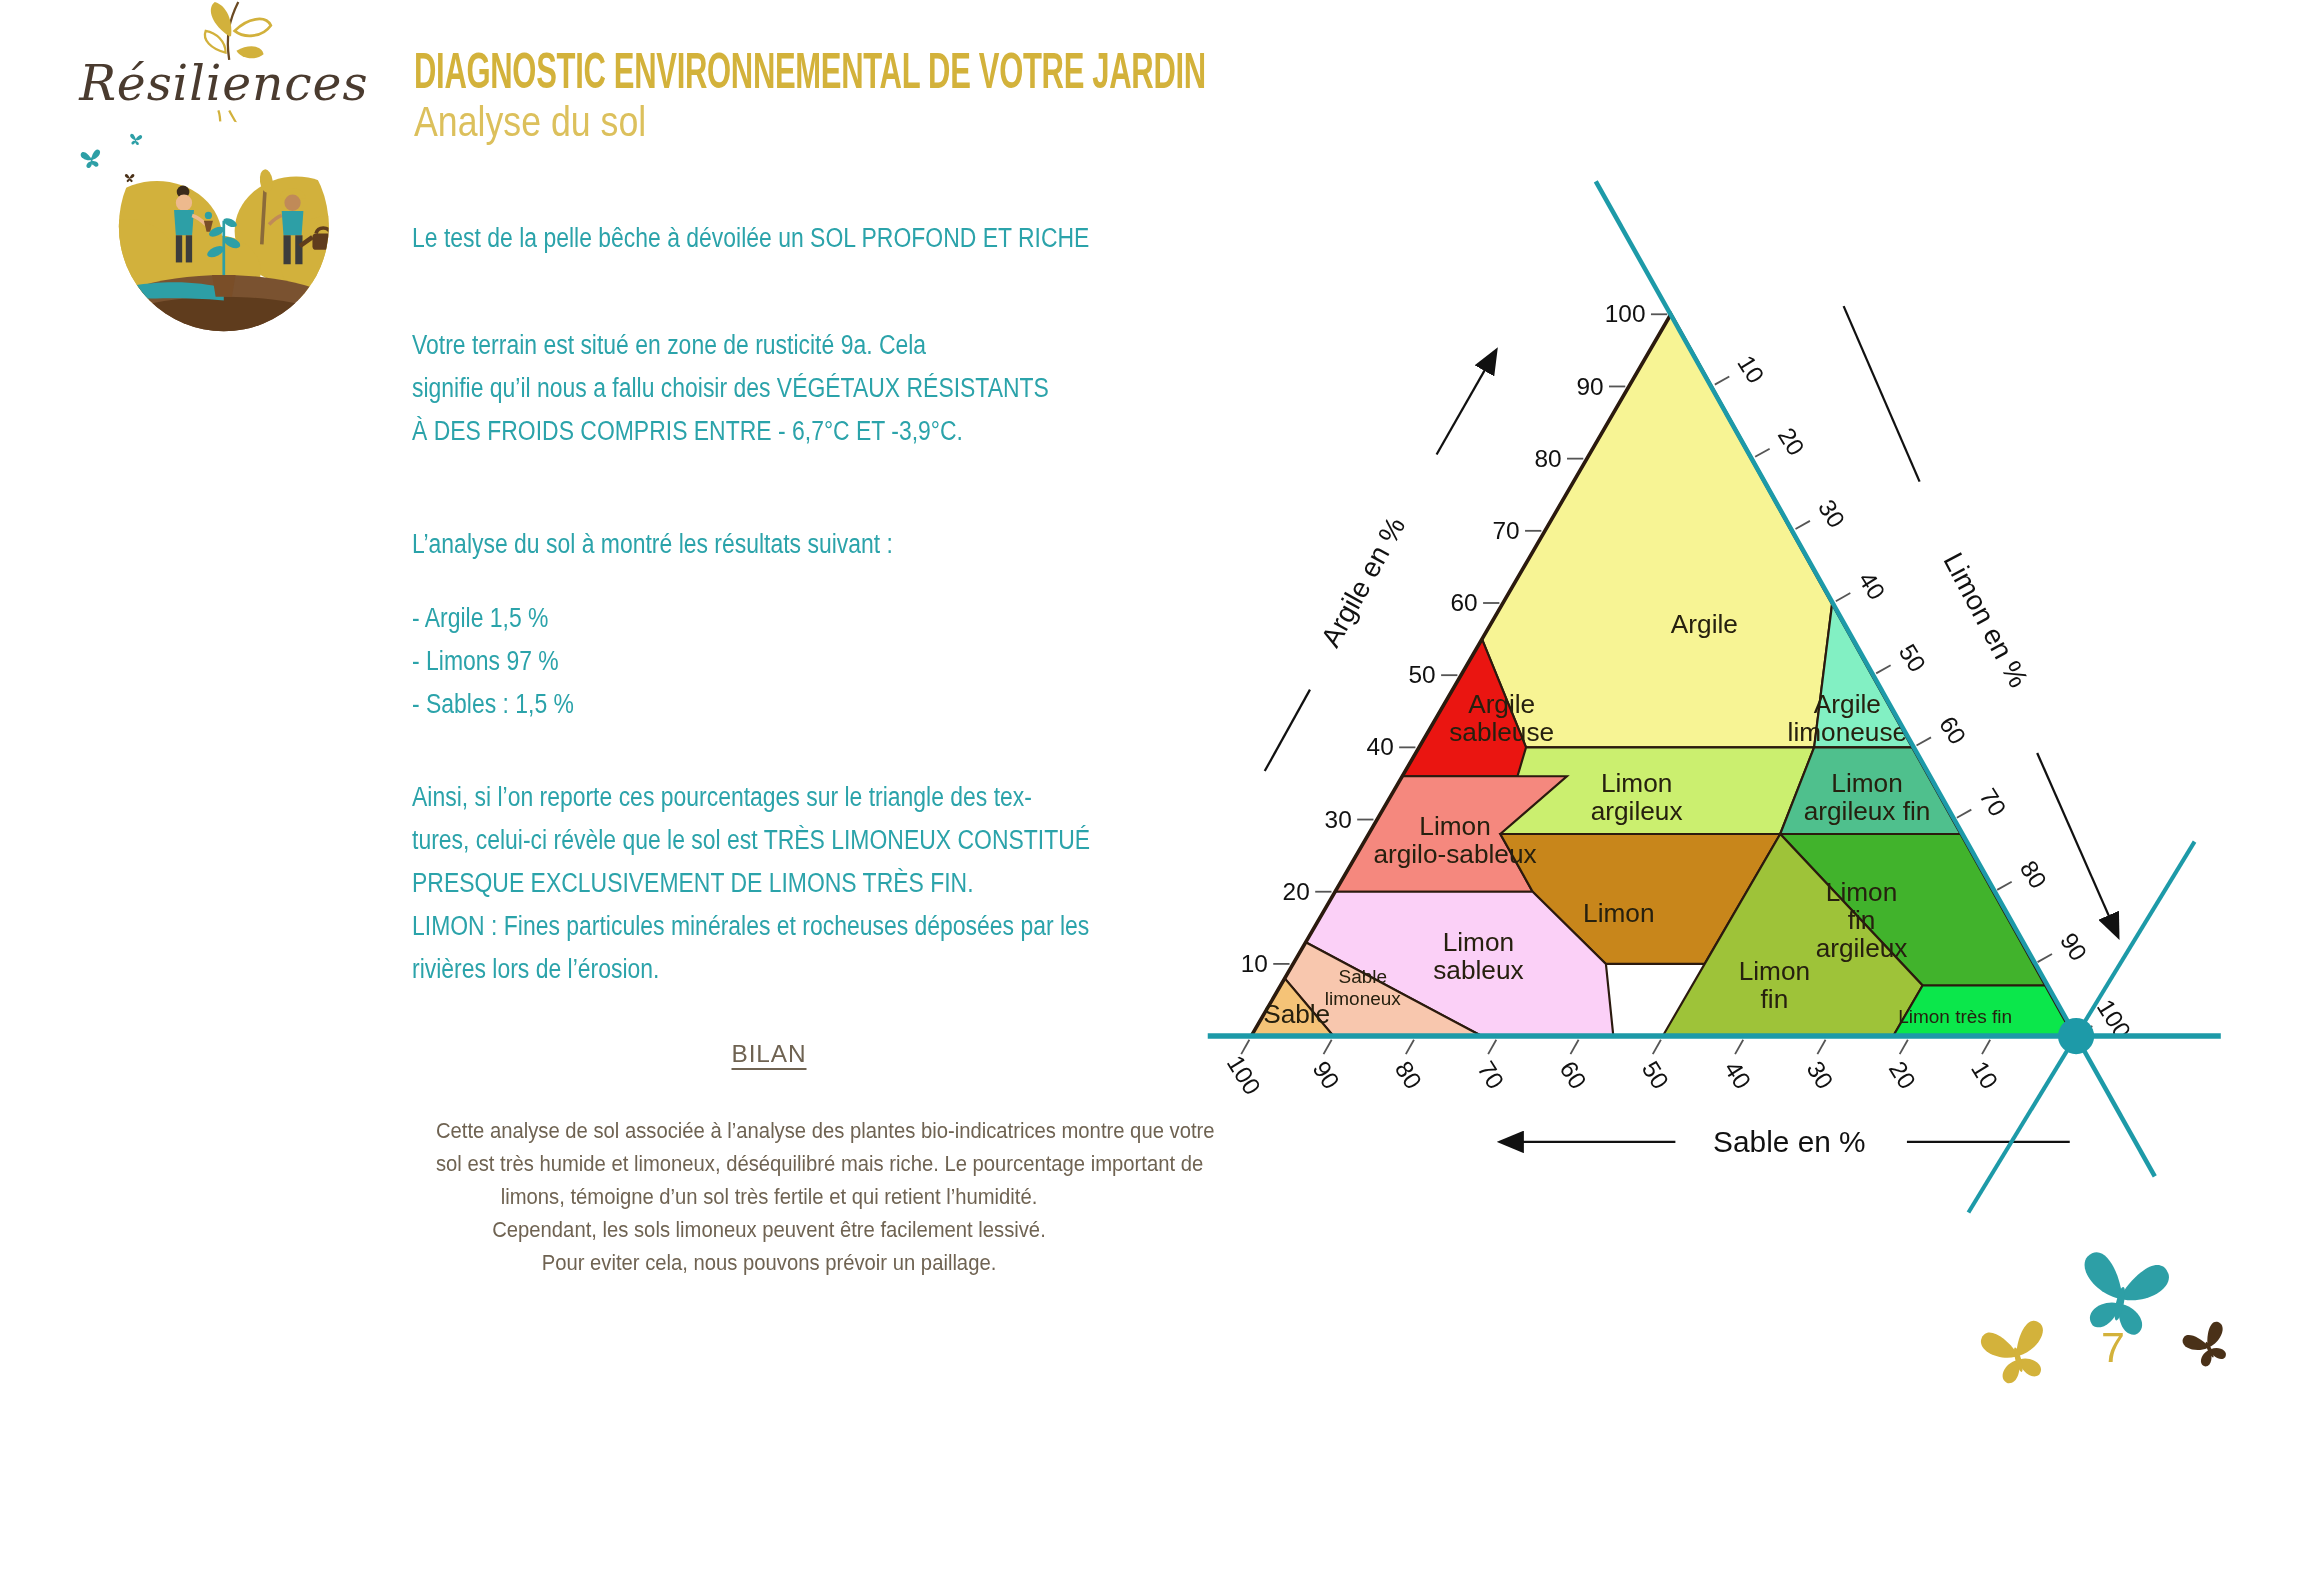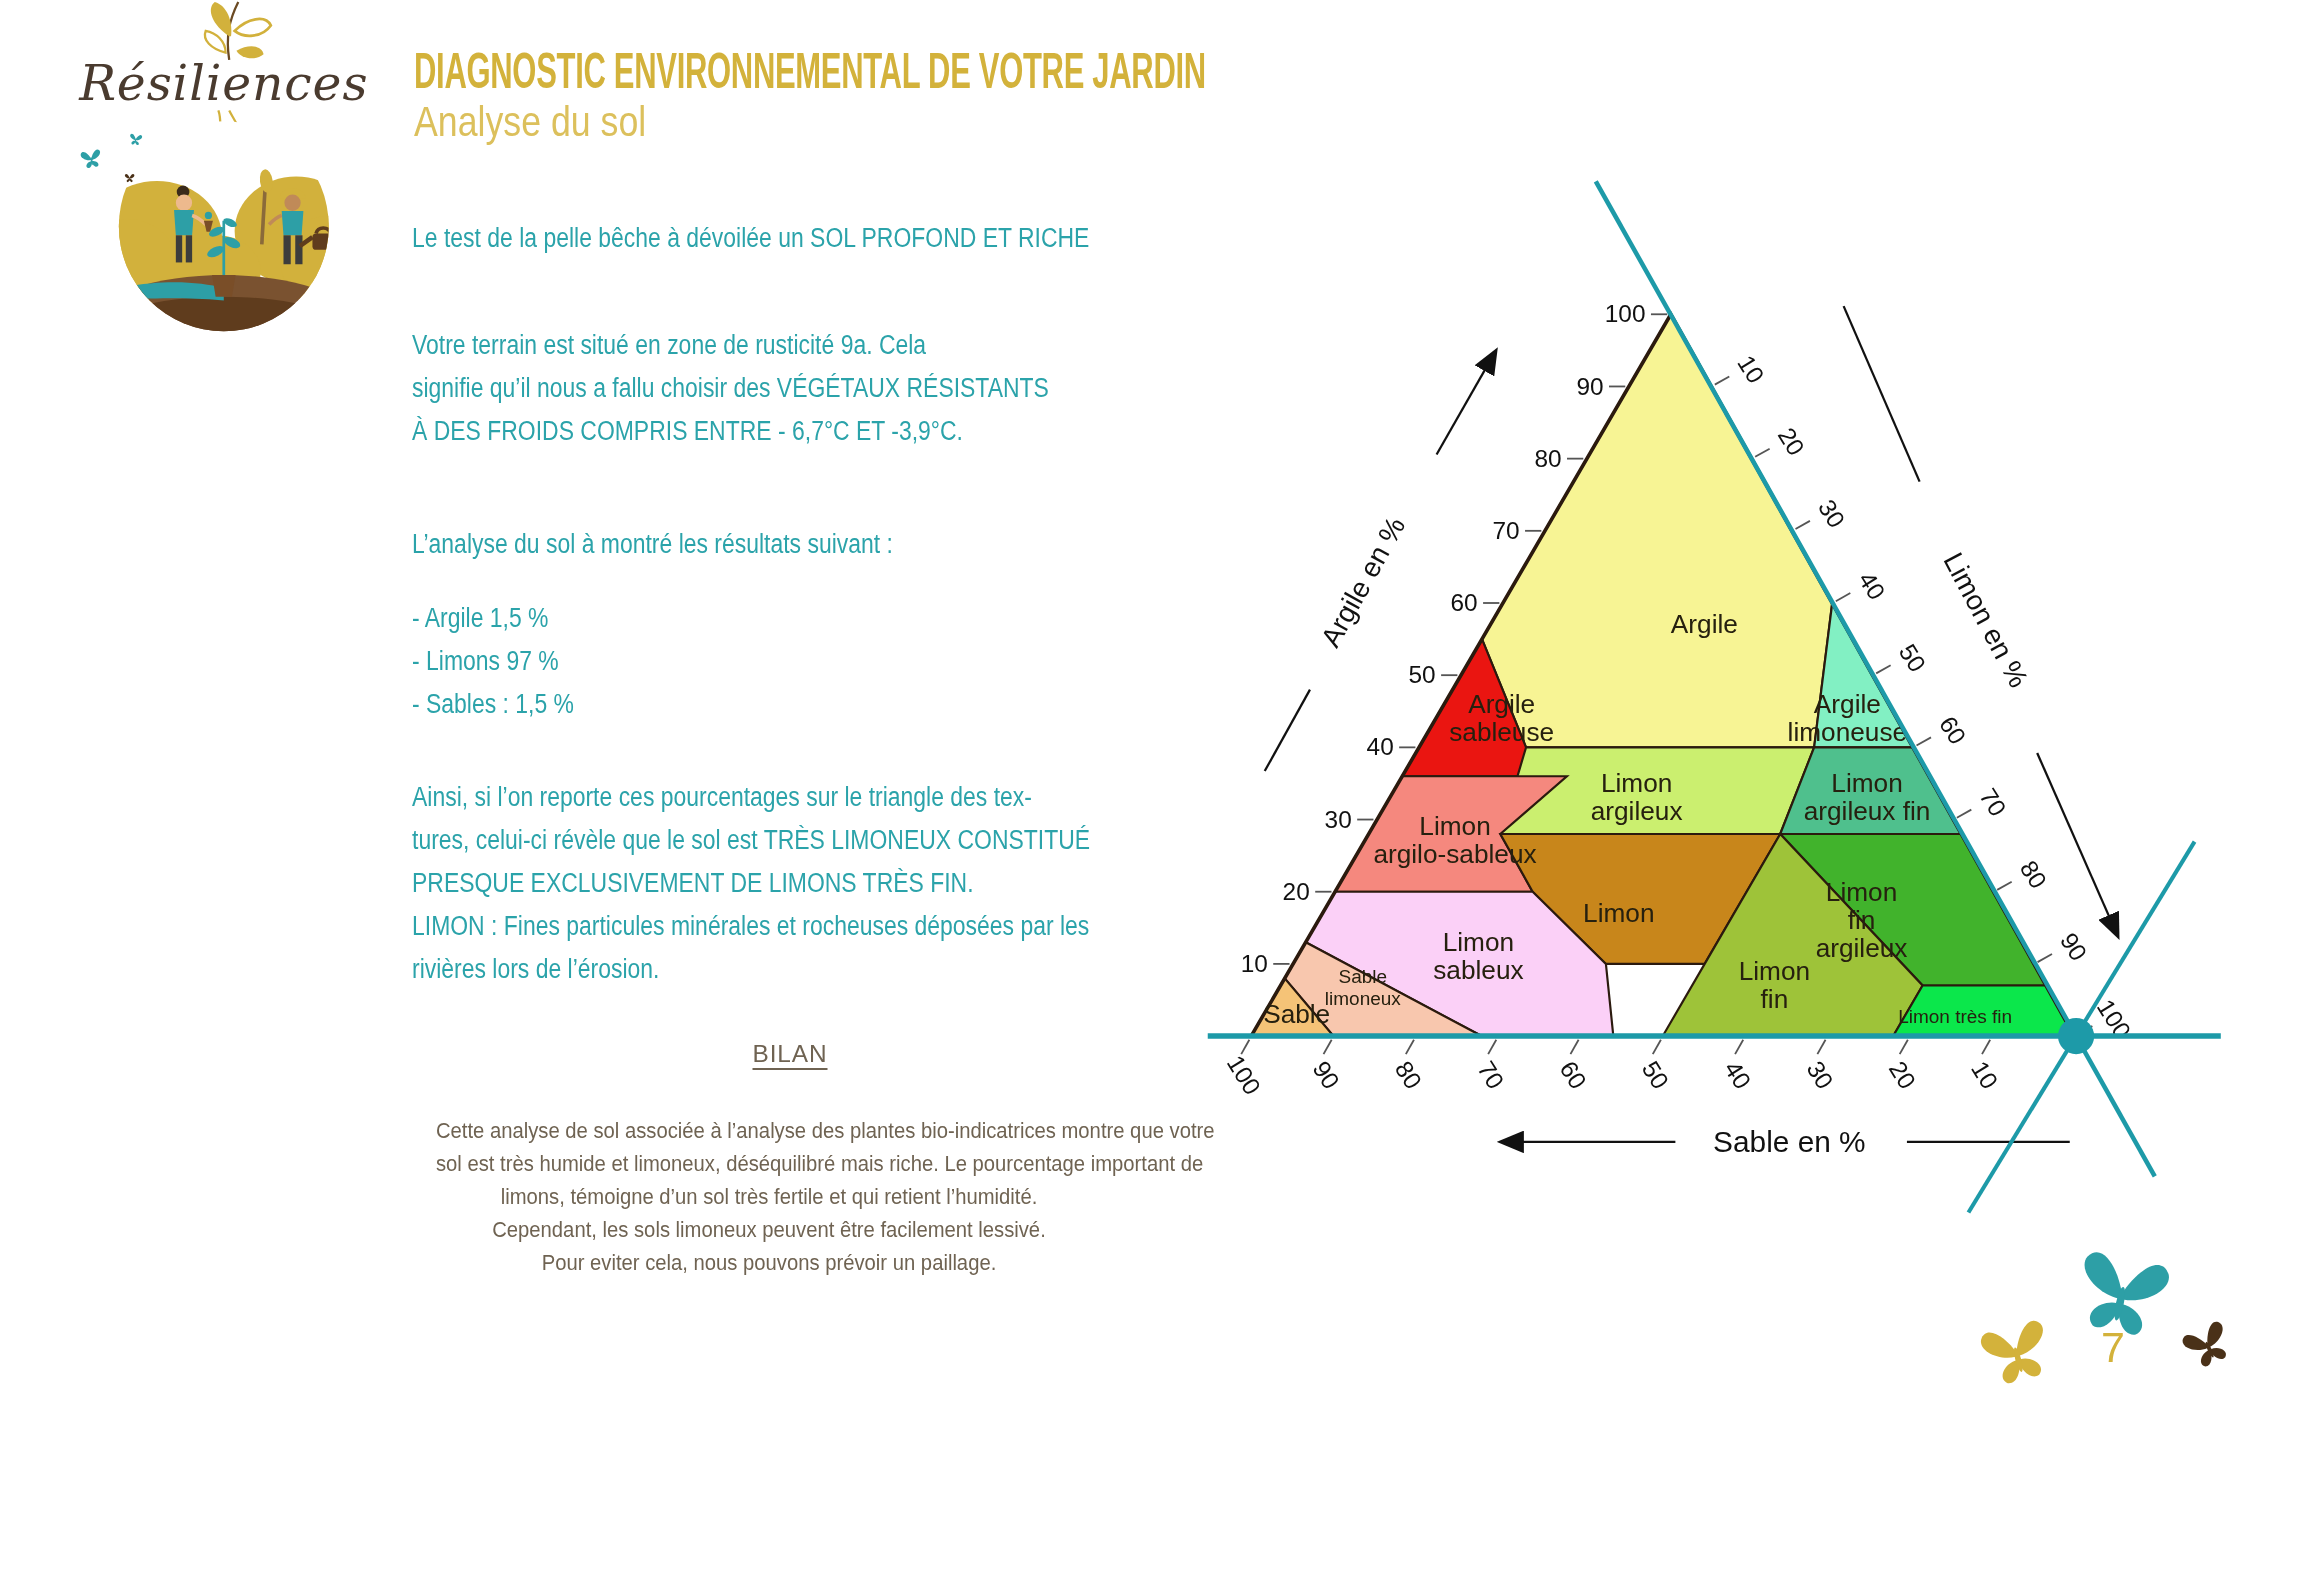--- a/index.html
+++ b/index.html
@@ -120,21 +120,21 @@
   </div>
 
   <div class="abs teal" style="left:412px;top:776px">
     <div>Ainsi, si l’on reporte ces pourcentages sur le triangle des tex-</div>
     <div>tures, celui-ci révèle que le sol est TRÈS LIMONEUX CONSTITUÉ</div>
     <div>PRESQUE EXCLUSIVEMENT DE LIMONS TRÈS FIN.</div>
     <div>LIMON : Fines particules minérales et rocheuses déposées par les</div>
     <div>rivières lors de l’érosion.</div>
   </div>
 
-  <div class="abs bilan-h" style="left:428px;top:1040px;width:724px">
+  <div class="abs bilan-h" style="left:407px;top:1040px;width:724px">
     <span>BILAN</span>
   </div>
   <div class="abs bilan-p" style="left:407px;top:1114px;width:724px">
     <div>Cette analyse de sol associée à l’analyse des plantes bio-indicatrices montre que votre</div>
     <div>sol est très humide et limoneux, déséquilibré mais riche. Le pourcentage important de</div>
     <div>limons, témoigne d’un sol très fertile et qui retient l’humidité.</div>
     <div>Cependant, les sols limoneux peuvent être facilement lessivé.</div>
     <div>Pour eviter cela, nous pouvons prévoir un paillage.</div>
   </div>
 

